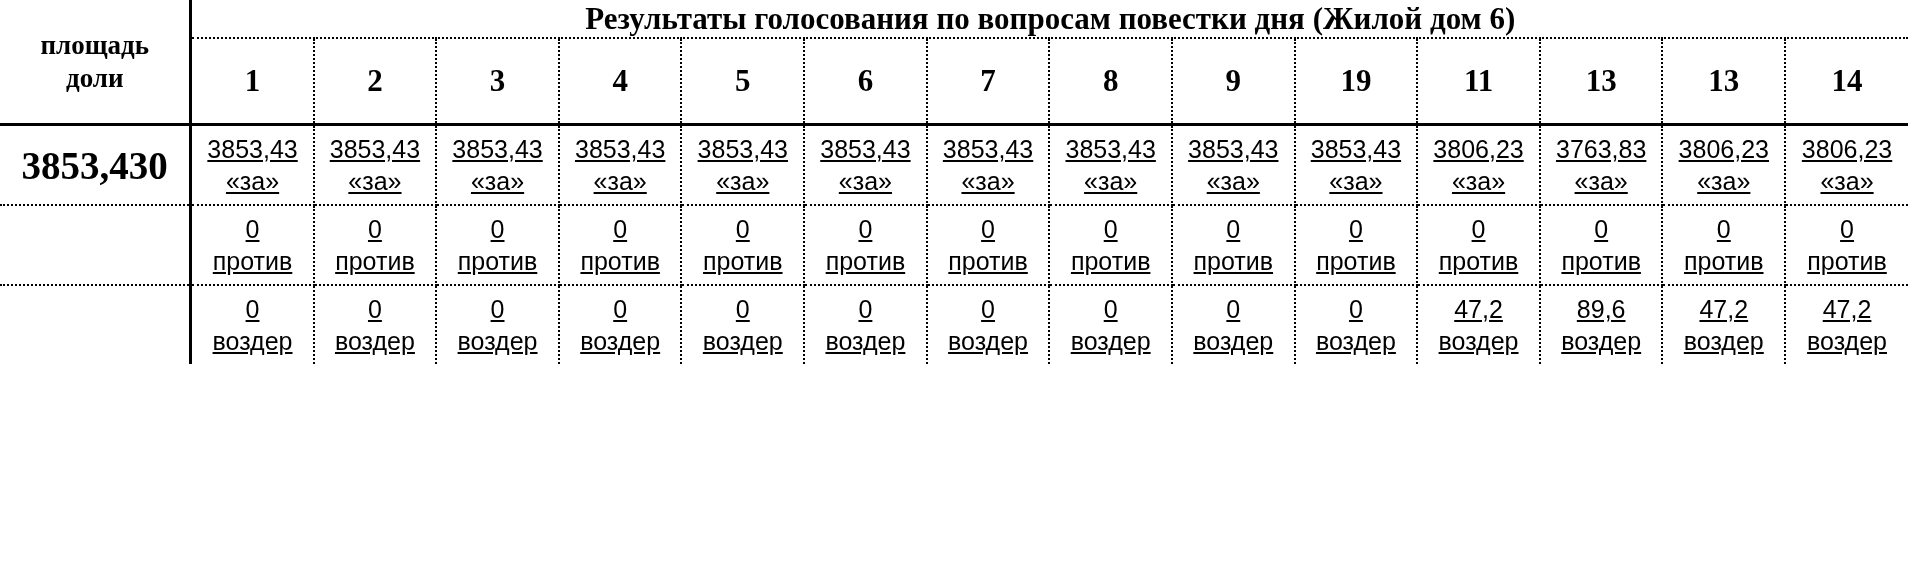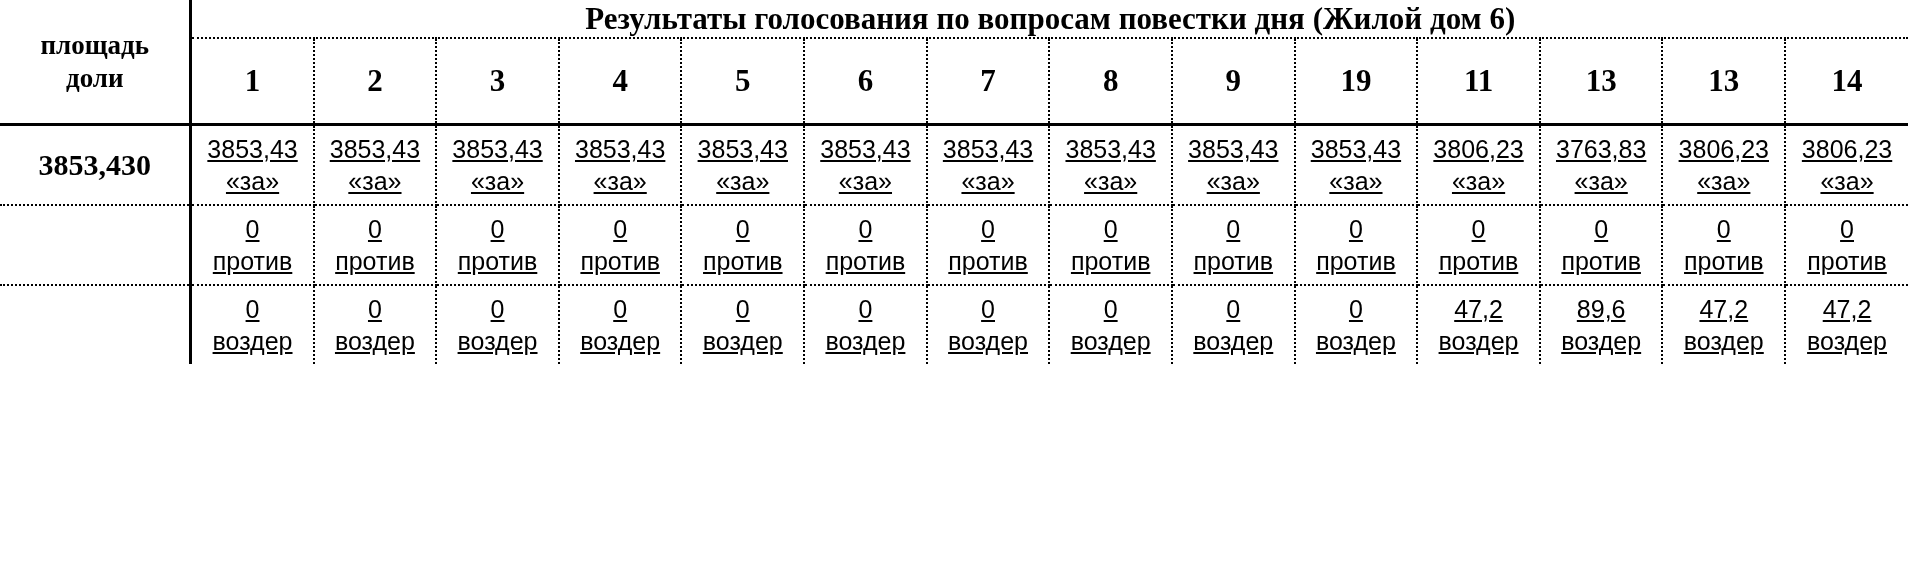--- a/index.html
+++ b/index.html
@@ -55,21 +55,21 @@
     line-height: 1.2;
     padding: 10px 8px 18px 8px;
   }
   .qnum {
     font-weight: bold;
     font-size: 31px;
     height: 84px;
   }
   .area-value {
     font-weight: bold;
-    font-size: 30px;
+    font-size: 39px;
     font-family: "Liberation Serif", serif;
   }
   .data-cell {
     font-family: "Liberation Sans", sans-serif;
     font-size: 25px;
     line-height: 1.28;
     padding: 8px 2px 10px 2px;
     height: 78px;
     text-decoration: underline;
   }

